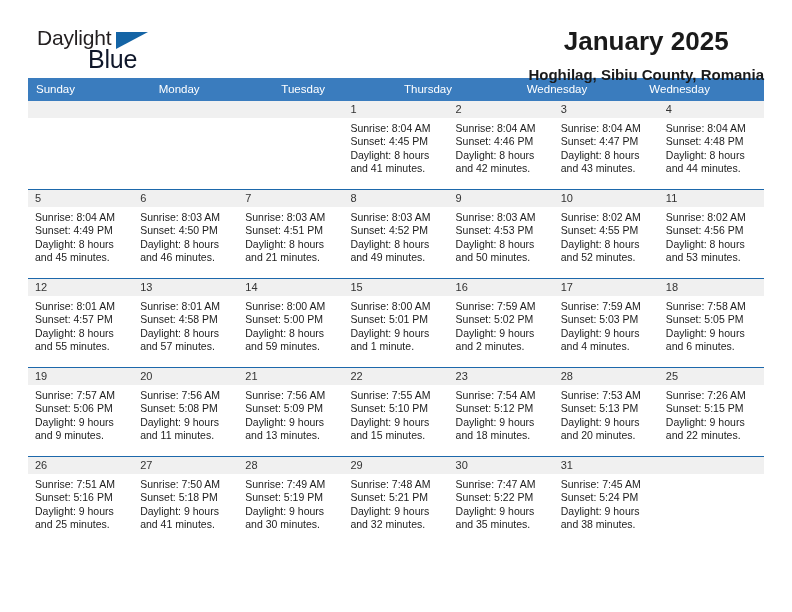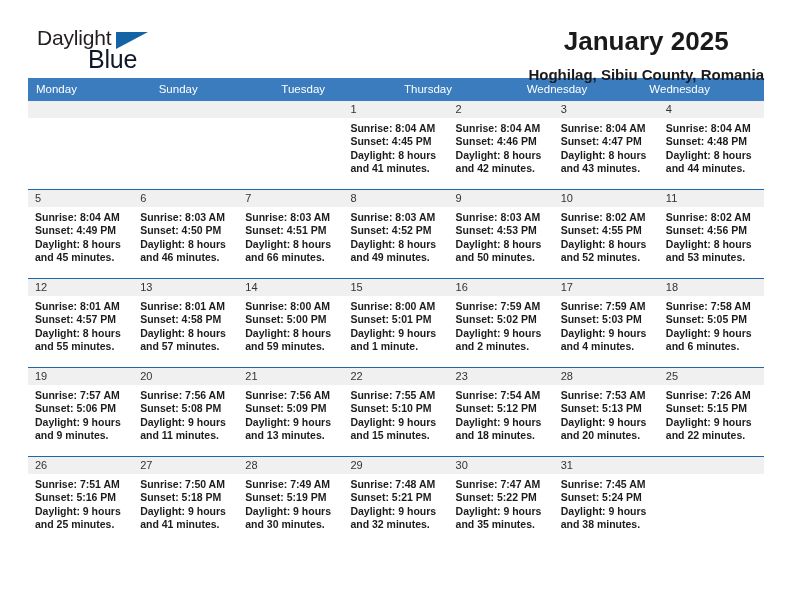--- a/index.html
+++ b/index.html
@@ -127,21 +127,20 @@
     color: #333333;
   }
   .cell.empty .datebar {
     color: transparent;
   }
   .cell .info {
     padding: 4px 6px 0 7px;
     font-size: 10.5px;
     line-height: 13.4px;
     color: #1c1c1c;
-    font-weight: bold;
   }
   .cell .info div {
     white-space: nowrap;
   }
 </style>
 </head>
 <body>
 
 <div class="page">
 
@@ -152,22 +151,22 @@
       <span class="logo-blue">Blue</span>
     </div>
     <div class="titleblock">
       <div class="cal-title">January 2025</div>
       <div class="cal-subtitle">Hoghilag, Sibiu County, Romania</div>
     </div>
   </div>
 
   <div class="calendar">
     <div class="week-head">
+      <div class="dow">Sunday</div>
       <div class="dow">Monday</div>
-      <div class="dow">Sunday</div>
       <div class="dow">Tuesday</div>
       <div class="dow">Thursday</div>
       <div class="dow">Wednesday</div>
       <div class="dow">Wednesday</div>
     </div>
     <div id="weeks-container">
         <div class="week">
           <div class="cell empty">
             <div class="datebar"></div>
           </div>
@@ -232,21 +231,21 @@
               <div>Daylight: 8 hours</div>
               <div>and 46 minutes.</div>
             </div>
           </div>
           <div class="cell">
             <div class="datebar">7</div>
             <div class="info">
               <div>Sunrise: 8:03 AM</div>
               <div>Sunset: 4:51 PM</div>
               <div>Daylight: 8 hours</div>
-              <div>and 66 minutes.</div>
+              <div>and 21 minutes.</div>
             </div>
           </div>
           <div class="cell">
             <div class="datebar">8</div>
             <div class="info">
               <div>Sunrise: 8:03 AM</div>
               <div>Sunset: 4:52 PM</div>
               <div>Daylight: 8 hours</div>
               <div>and 49 minutes.</div>
             </div>

